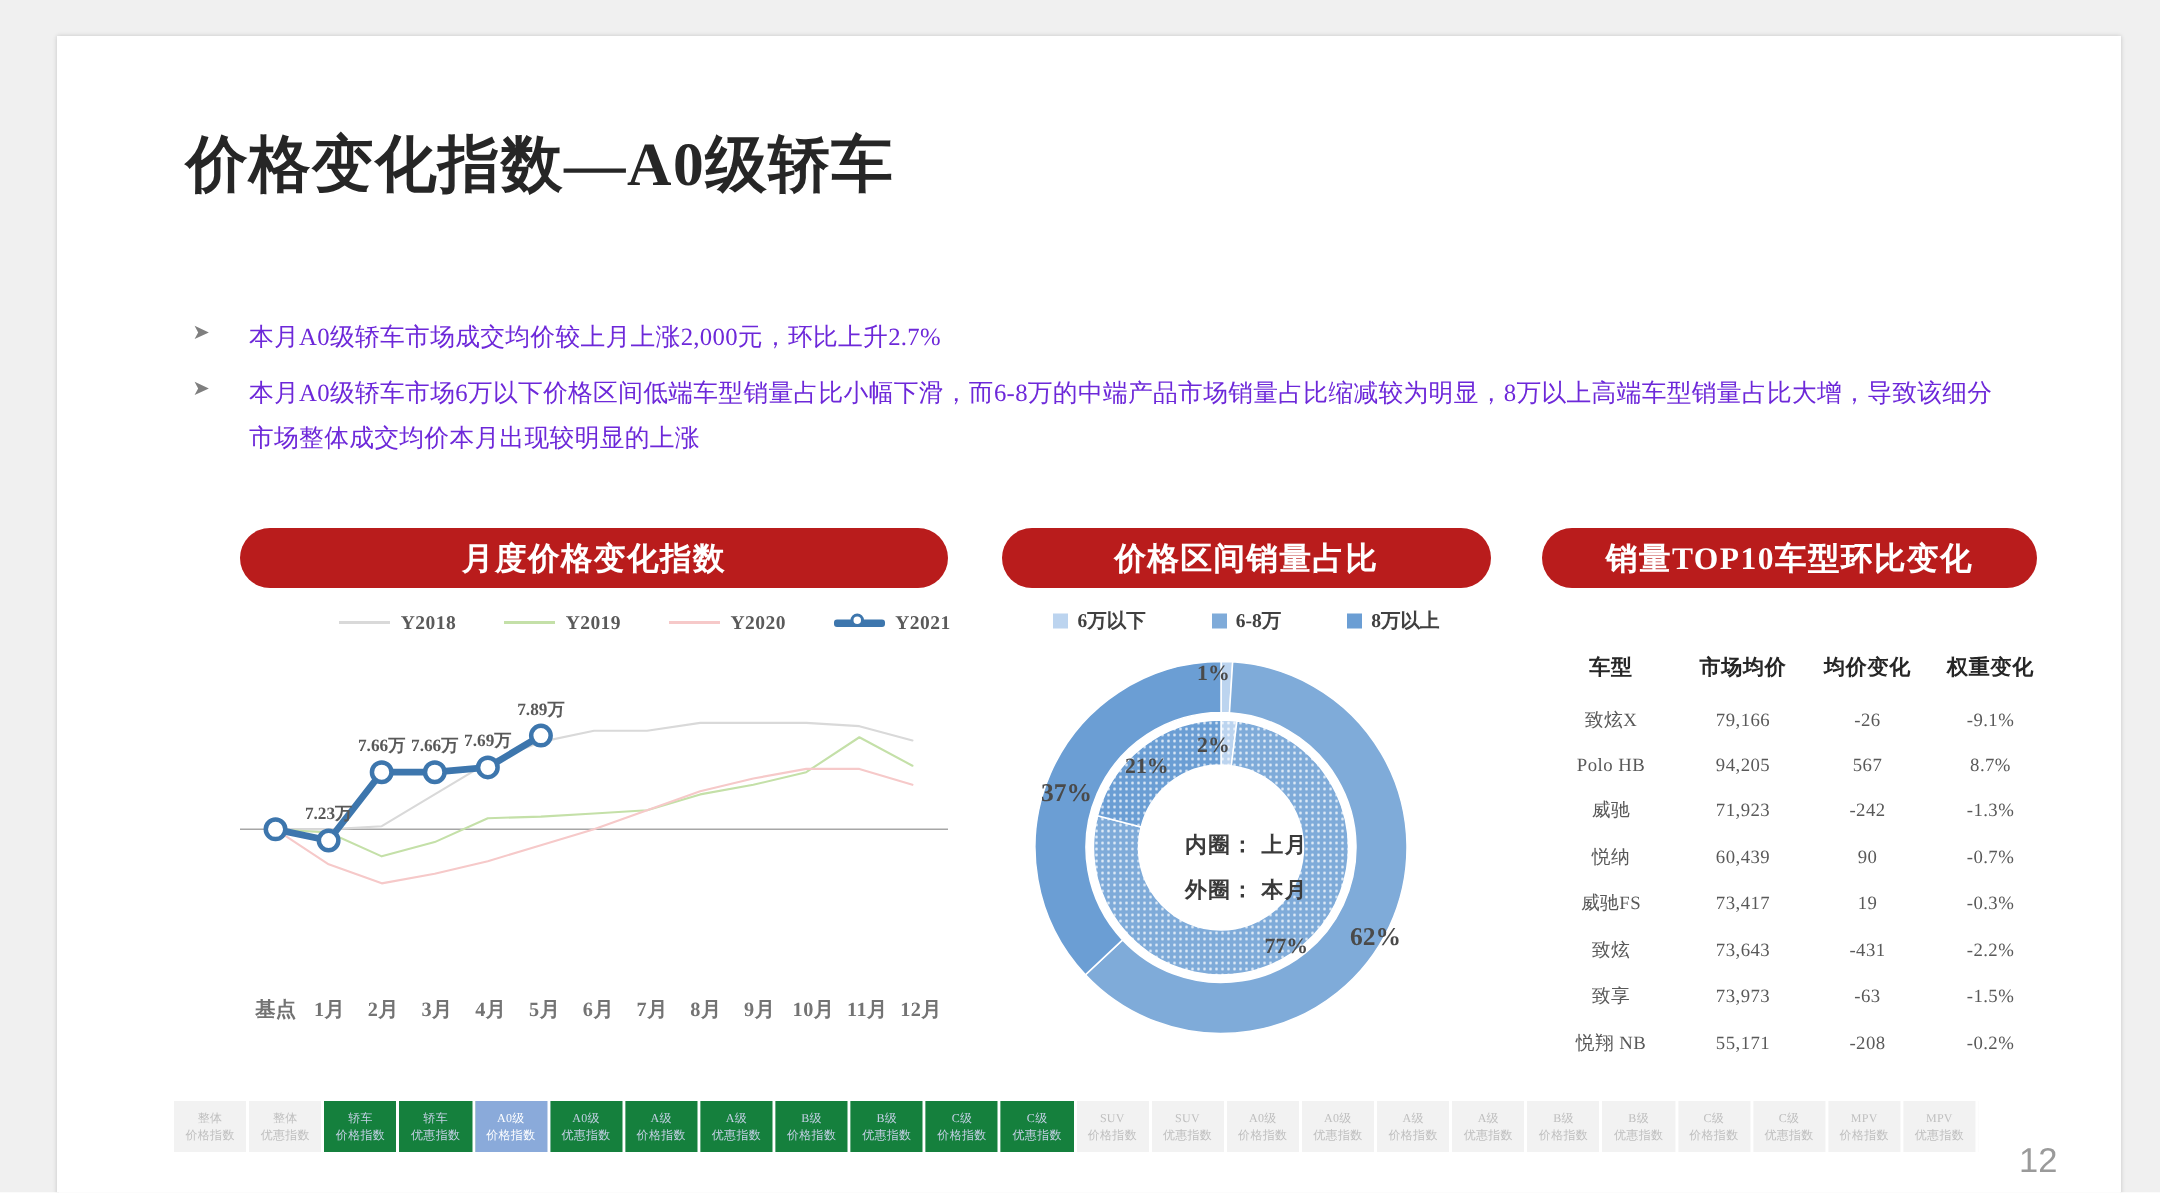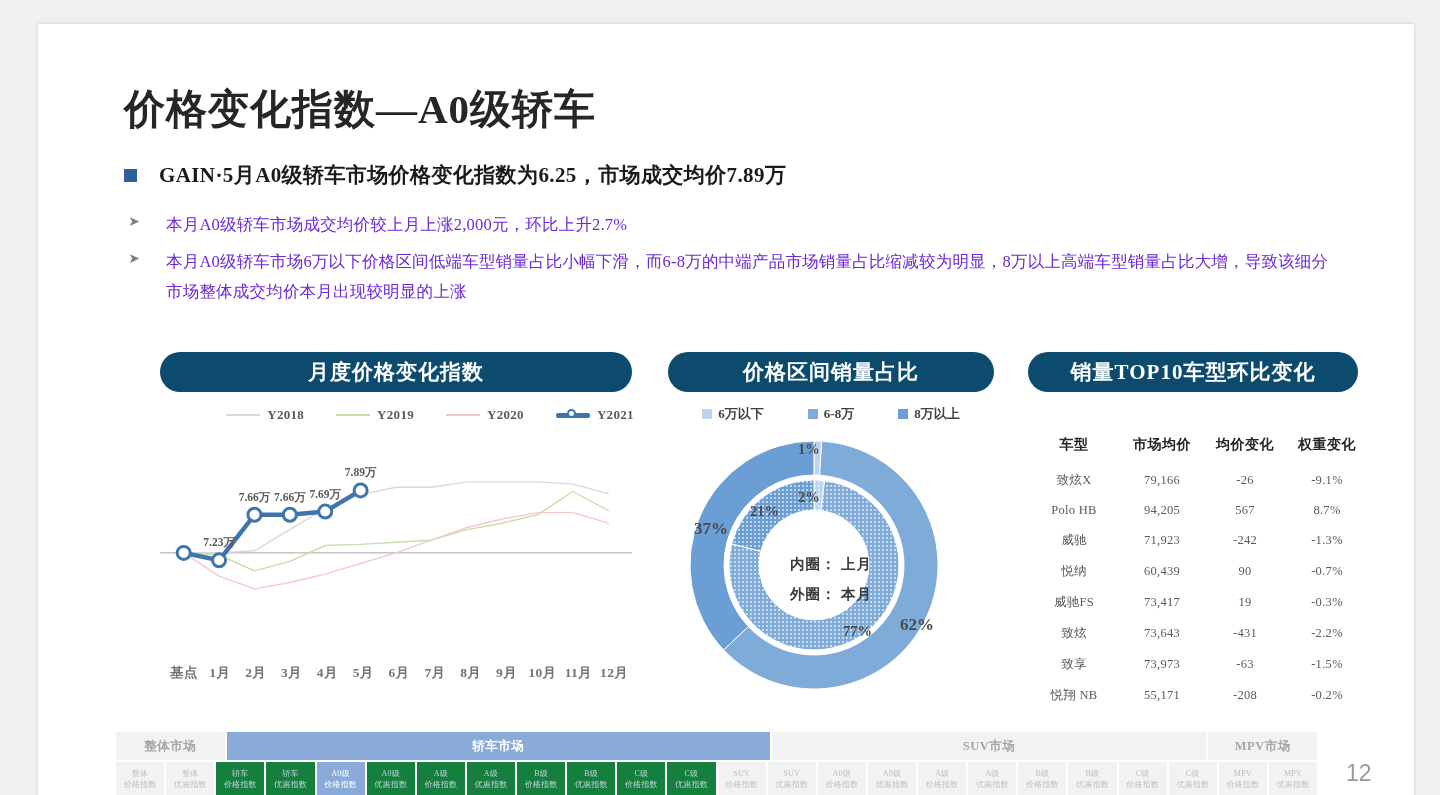--- a/index.html
+++ b/index.html
@@ -78,21 +78,21 @@
     line-height: 30px;
     color: #6d28d9;
     letter-spacing: .2px;
   }
 
   
   .pill {
     position: absolute;
     height: 40px;
     border-radius: 20px;
-    background: #0c4a6e;
+    background: #b91c1c;
     color: #ffffff;
     font-family: "Liberation Serif", serif;
     font-weight: bold;
     font-size: 21px;
     letter-spacing: 1px;
     display: flex; align-items: center; justify-content: center;
   }
   #pill-line  { left: 122px; top: 328px; width: 472px; }
   #pill-donut { left: 630px; top: 328px; width: 326px; }
   #pill-table { left: 990px; top: 328px; width: 330px; }
@@ -224,24 +224,20 @@
   }
 </style>
 </head>
 <body>
 
 <div id="slide-root">
   <div id="slide">
 
     <div id="page-title">价格变化指数—A0级轿车</div>
 
-    <div id="headline-row">
-      <span class="sq-bullet"></span>
-      <span id="headline-text">GAIN·5月A0级轿车市场价格变化指数为6.25，市场成交均价7.89万</span>
-    </div>
 
     <div class="sub-bullet-row" id="sub-b1">
       <span class="arrow-bullet">➤</span>
       <span class="sub-text">本月A0级轿车市场成交均价较上月上涨2,000元，环比上升2.7%</span>
     </div>
     <div class="sub-bullet-row" id="sub-b2">
       <span class="arrow-bullet">➤</span>
       <span class="sub-text">本月A0级轿车市场6万以下价格区间低端车型销量占比小幅下滑，而6-8万的中端产品市场销量占比缩减较为明显，8万以上高端车型销量占比大增，导致该细分市场整体成交均价本月出现较明显的上涨</span>
     </div>
 
@@ -408,26 +404,20 @@
               <td class="c-model">悦翔 NB</td>
               <td class="c-price">55,171</td>
               <td class="c-delta neg">-208</td>
               <td class="c-weight neg">-0.2%</td>
             </tr>
           </tbody>
       </table>
     </div>
 
     <div id="bottom-nav">
-      <div id="nav-groups">
-          <div class="nav-group" style="flex: 2 1 0px;">整体市场</div>
-          <div class="nav-group active" style="flex: 10 1 0px;">轿车市场</div>
-          <div class="nav-group" style="flex: 8 1 0px;">SUV市场</div>
-          <div class="nav-group" style="flex: 2 1 0px;">MPV市场</div>
-        </div>
       <div id="nav-cells">
           <div class="nav-cell alt">
             <span>整体</span>
             <span>价格指数</span>
           </div>
           <div class="nav-cell alt">
             <span>整体</span>
             <span>优惠指数</span>
           </div>
           <div class="nav-cell">

